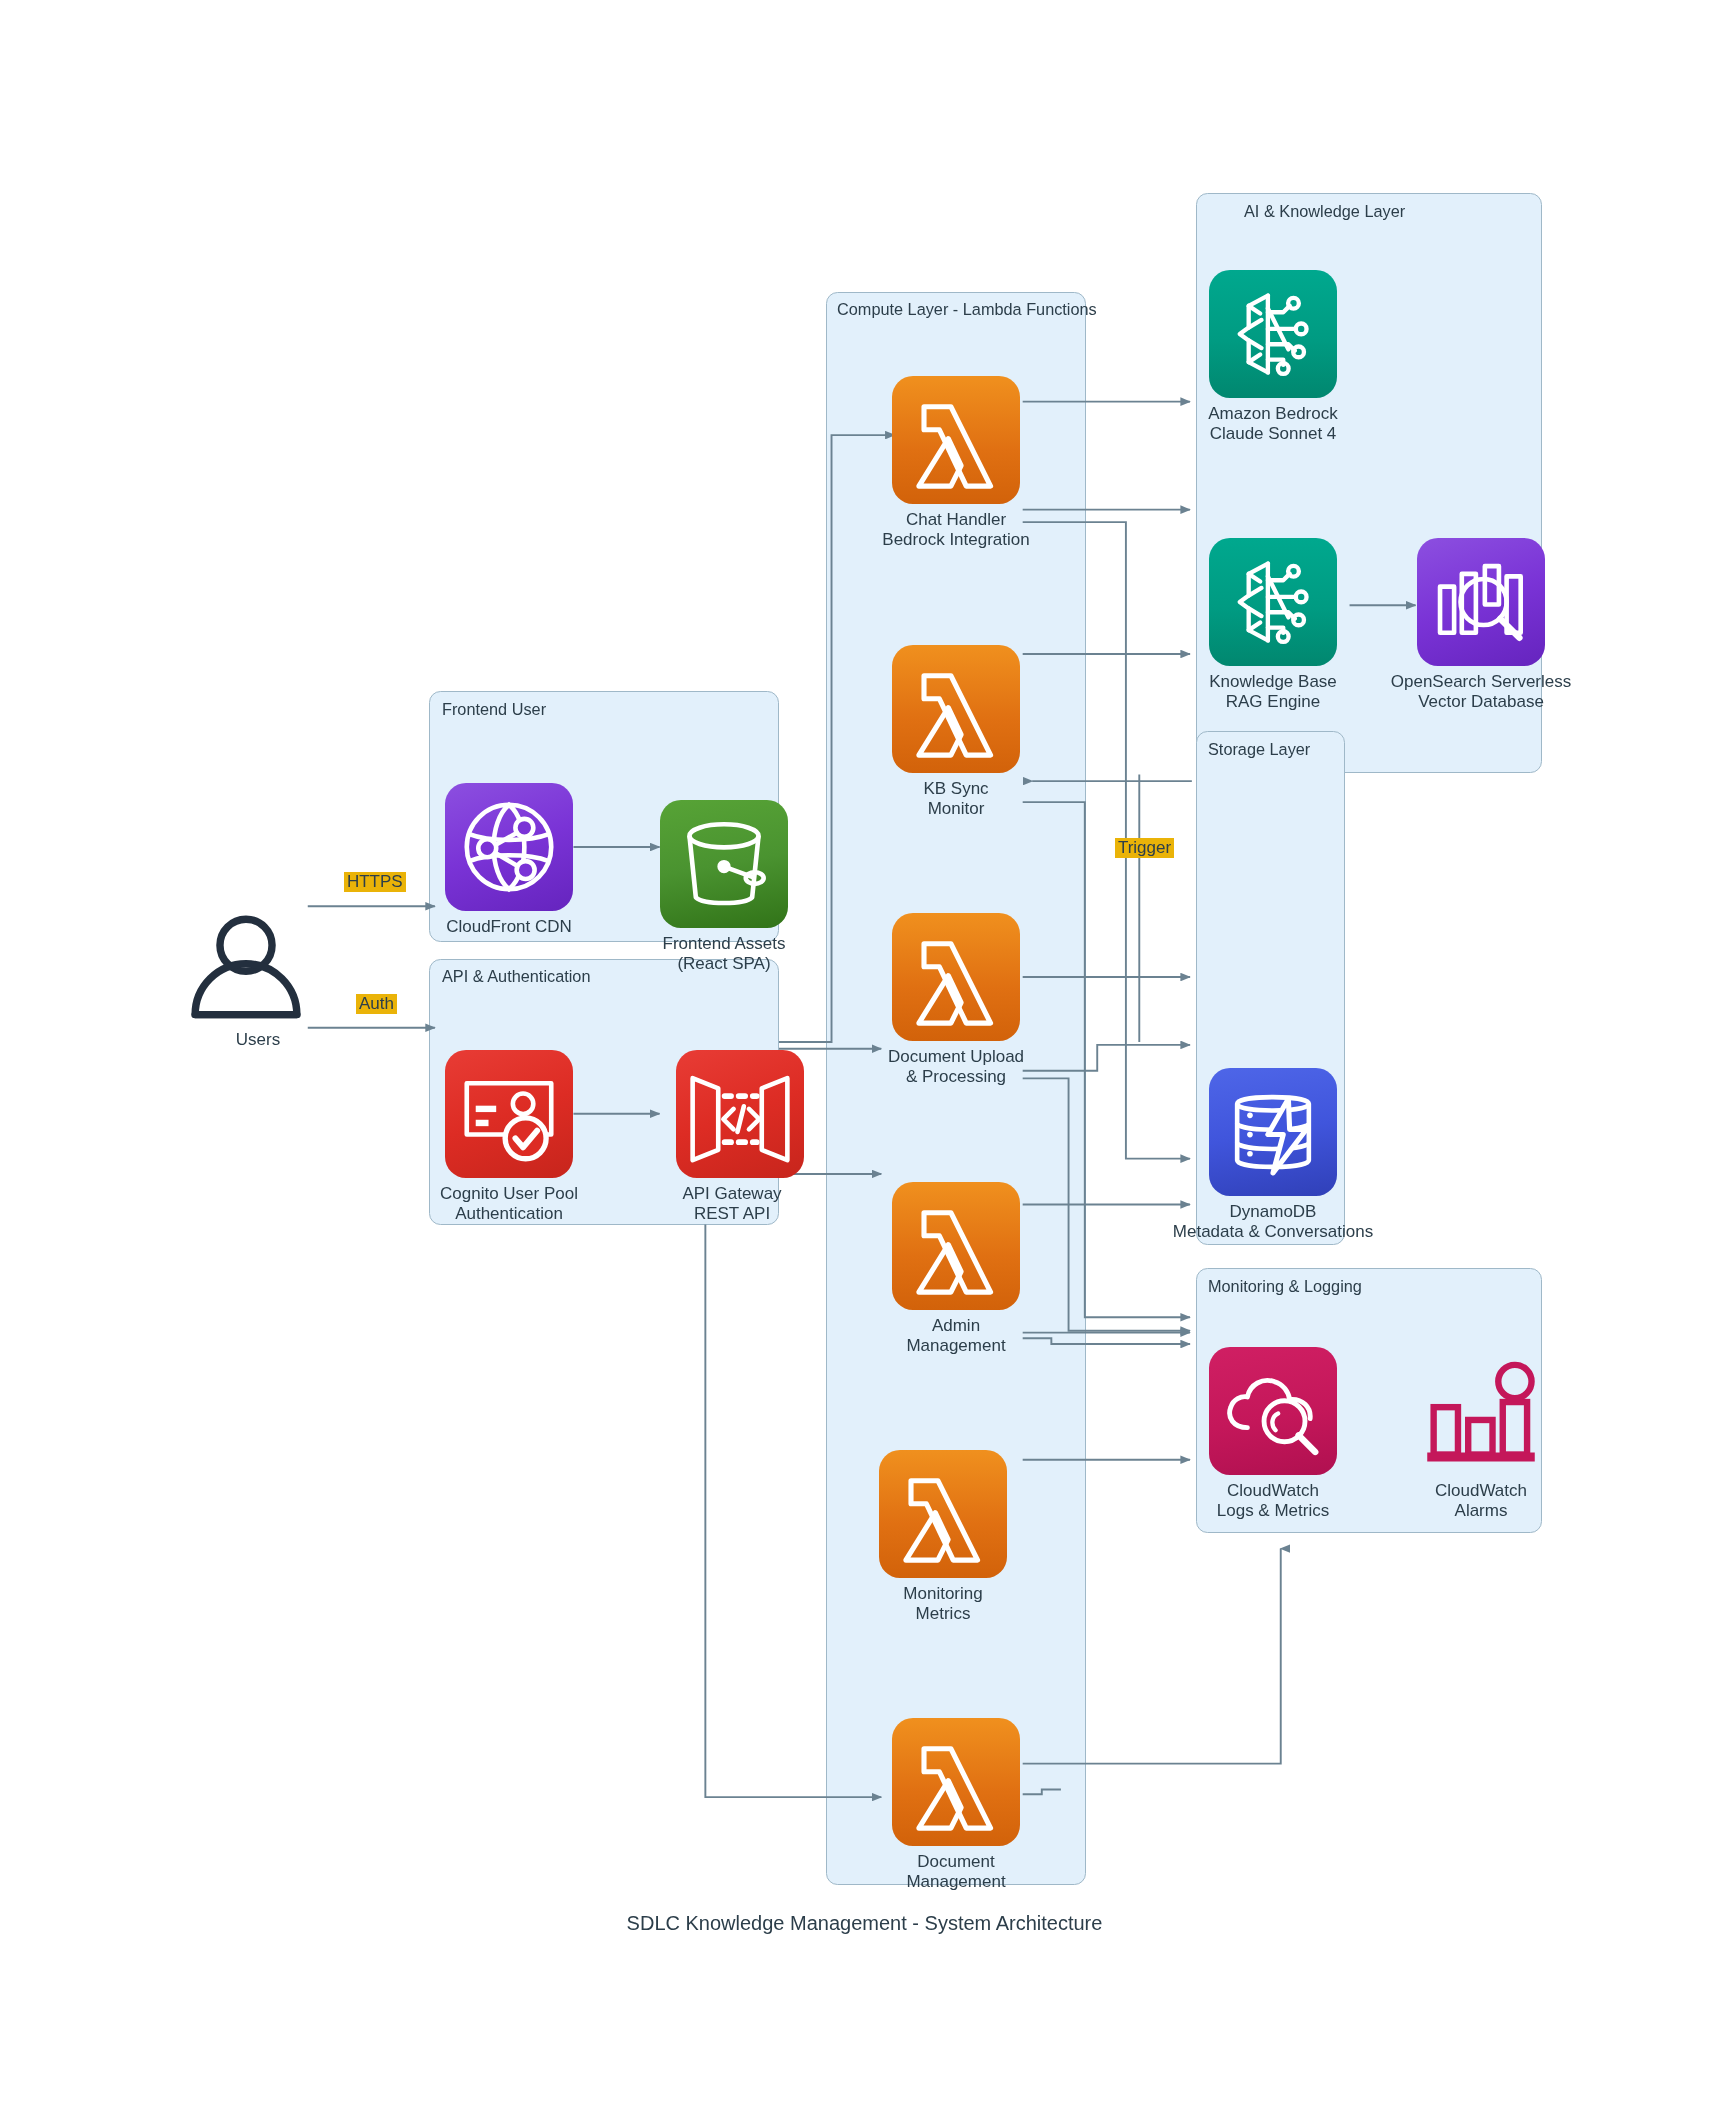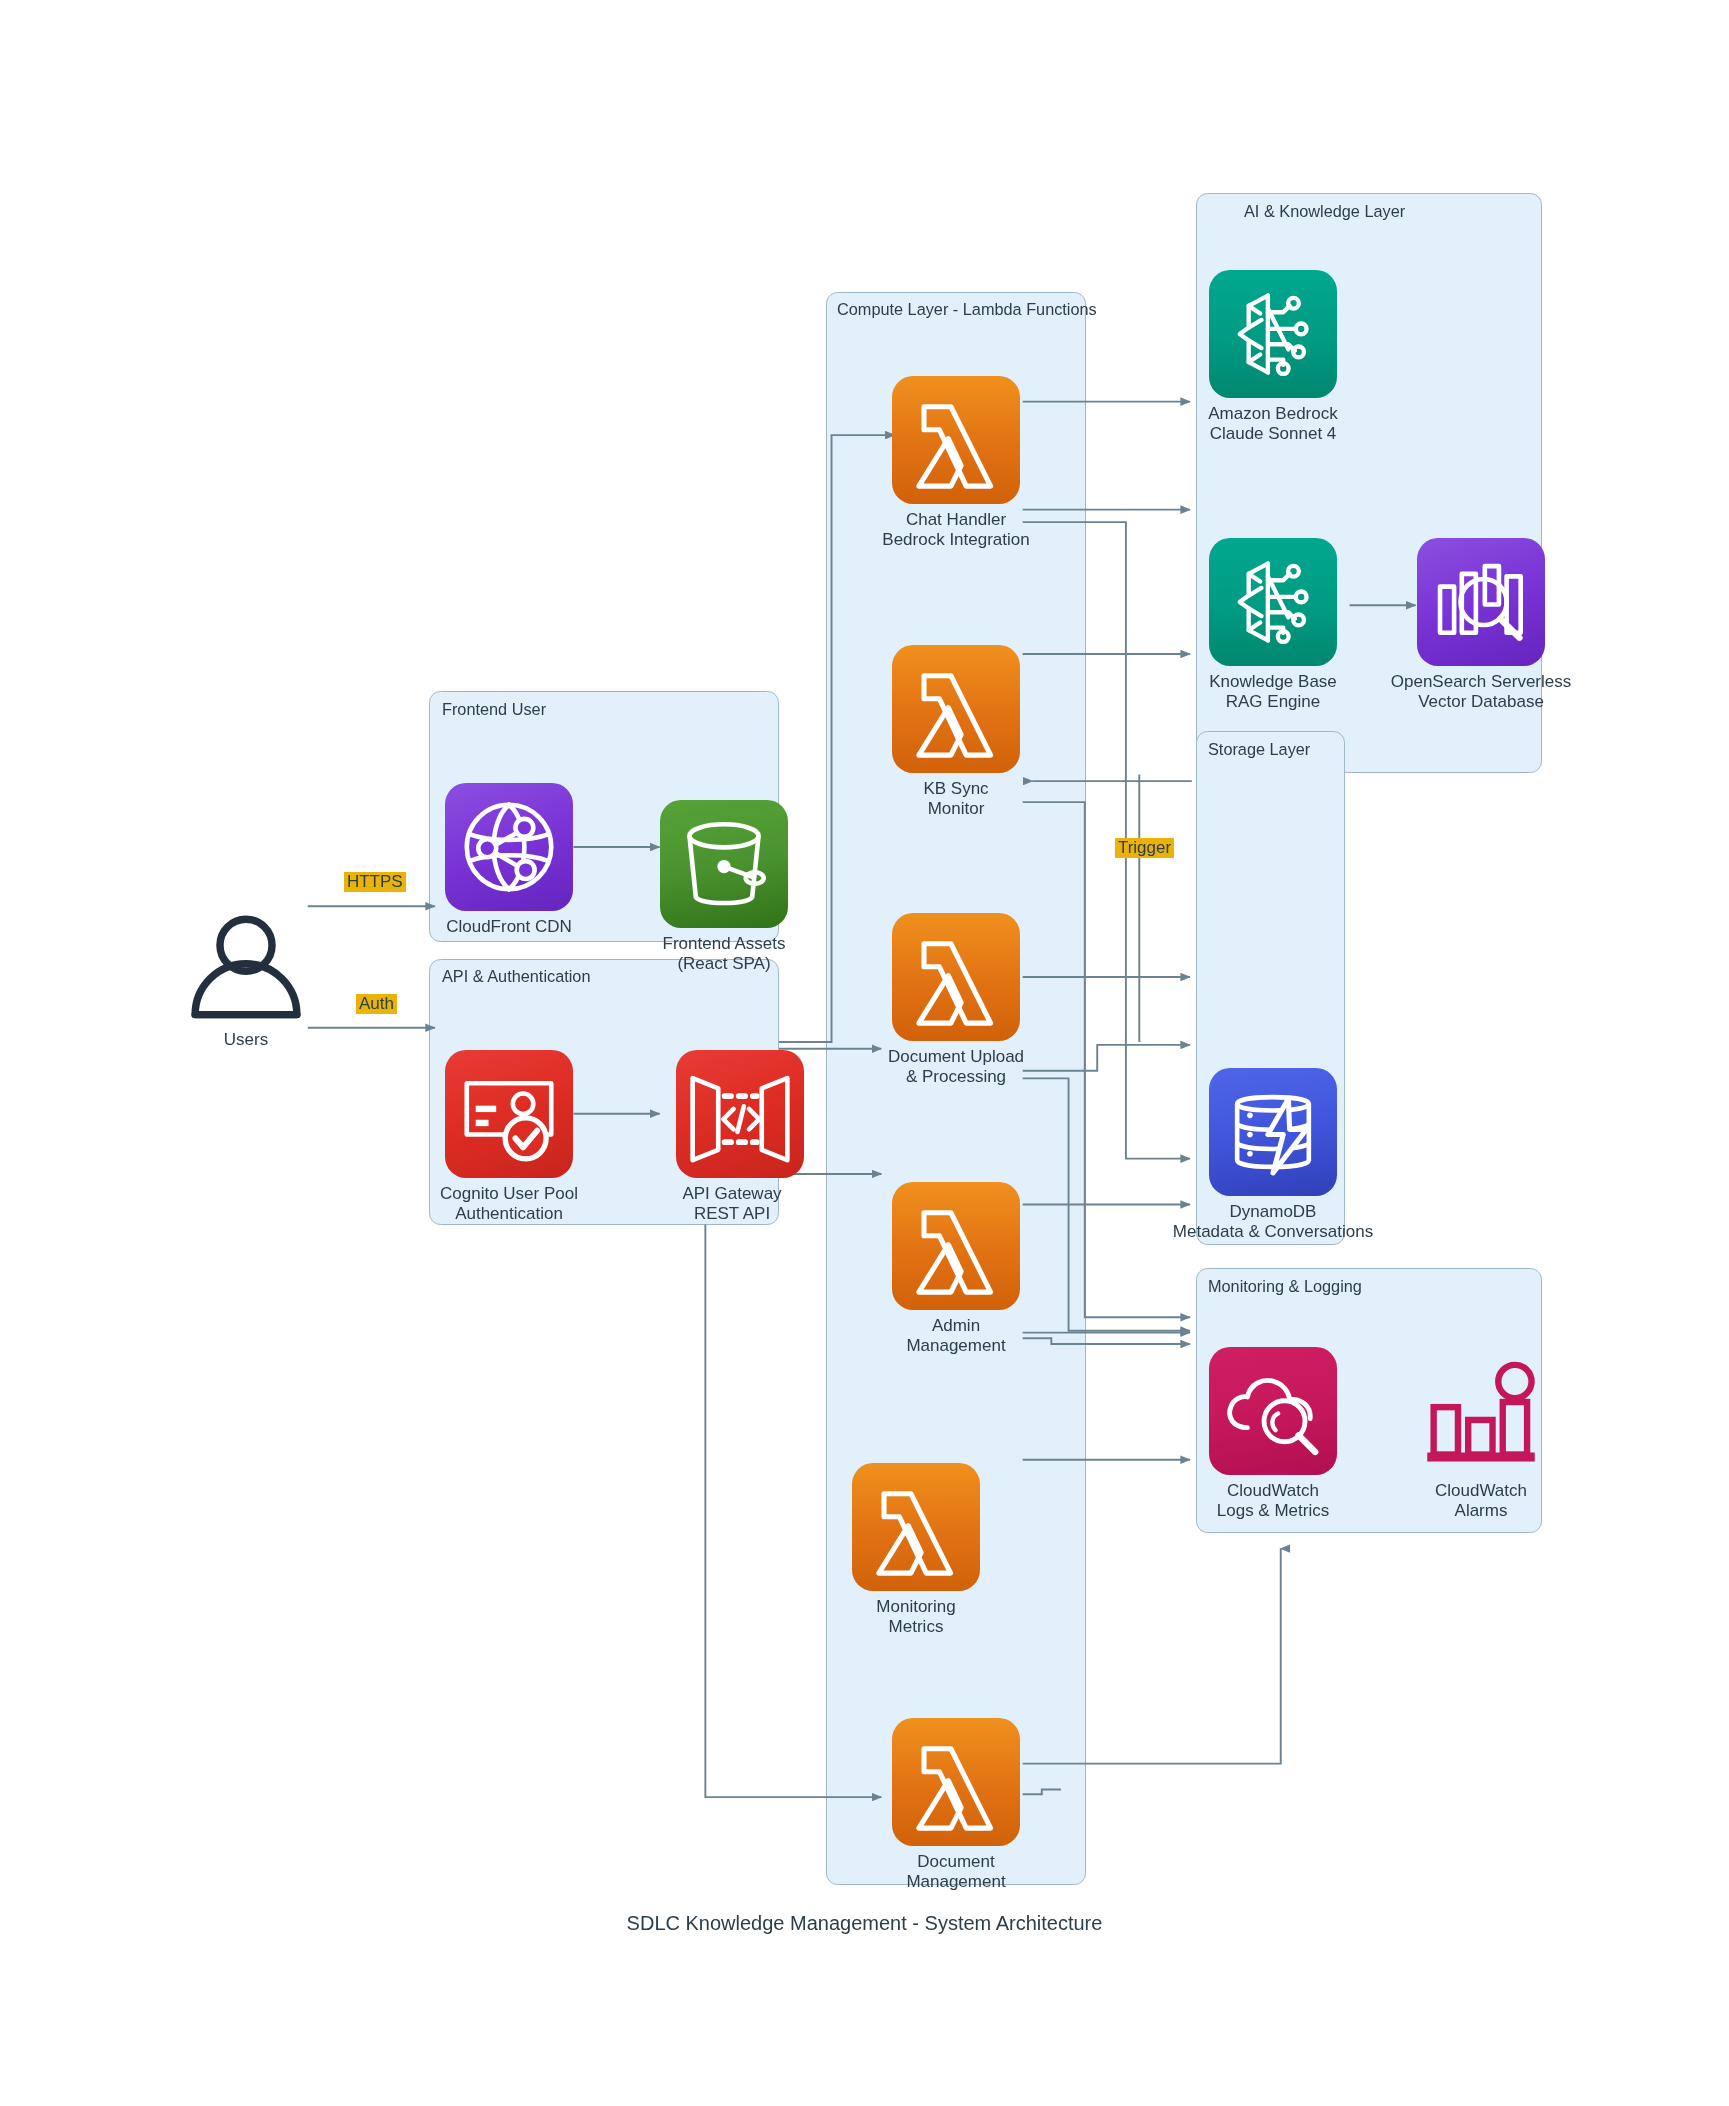--- a/index.html
+++ b/index.html
@@ -127,21 +127,21 @@
   <div class="edge-label" style="left:344px;top:872px;">HTTPS</div>
   <div class="edge-label" style="left:356px;top:994px;">Auth</div>
   <div class="edge-label" style="left:1115px;top:838px;">Trigger</div>
 
   <div class="node actor" style="left:184px;top:908px;">
     <svg viewBox="0 0 100 100">
       <circle cx="50" cy="30" r="21" fill="none" stroke="#232F3E" stroke-width="6"></circle>
       <path d="M9,86 A41,41 0 0 1 91,86 Z" fill="none" stroke="#232F3E" stroke-width="6" stroke-linejoin="round"></path>
       <line x1="9" y1="86" x2="91" y2="86" stroke="#232F3E" stroke-width="6" stroke-linecap="round"></line>
     </svg>
-    <div class="node-label" style="top:122px;">Users</div>
+    <div class="node-label" style="top:122px;margin-left:12px;">Users</div>
   </div>
 
   <div class="node" style="left:1209px;top:270px;">
     <div class="tile t-bedrock">
       <svg viewBox="0 0 100 100">
         <g fill="none" stroke="#fff" stroke-width="3.4" stroke-linejoin="round" stroke-linecap="round">
           <path d="M46,20 L31,28 L31,45 L24,50 L31,55 L31,72 L46,80"></path>
           <path d="M46,20 L46,80"></path>
           <path d="M31,28 L40,34"></path>
           <path d="M31,45 L41,39"></path>
@@ -269,21 +269,21 @@
           <path d="M44,49 L54,70 L46,86 L21,86 Z"></path>
         </g>
       </svg>
     </div>
     <div class="node-label">
       <div>Admin</div>
       <div>Management</div>
     </div>
   </div>
 
-  <div class="node" style="left:852px;top:1450px;margin-top:13px;">
+  <div class="node" style="left:879px;top:1450px;">
     <div class="tile t-lambda">
       <svg viewBox="0 0 100 100">
         <g fill="none" stroke="#fff" stroke-width="4" stroke-linejoin="round">
           <path d="M25,24 L46,24 L77,86 L58,86 L37,42 L25,42 Z"></path>
           <path d="M44,49 L54,70 L46,86 L21,86 Z"></path>
         </g>
       </svg>
     </div>
     <div class="node-label">
       <div>Monitoring</div>

